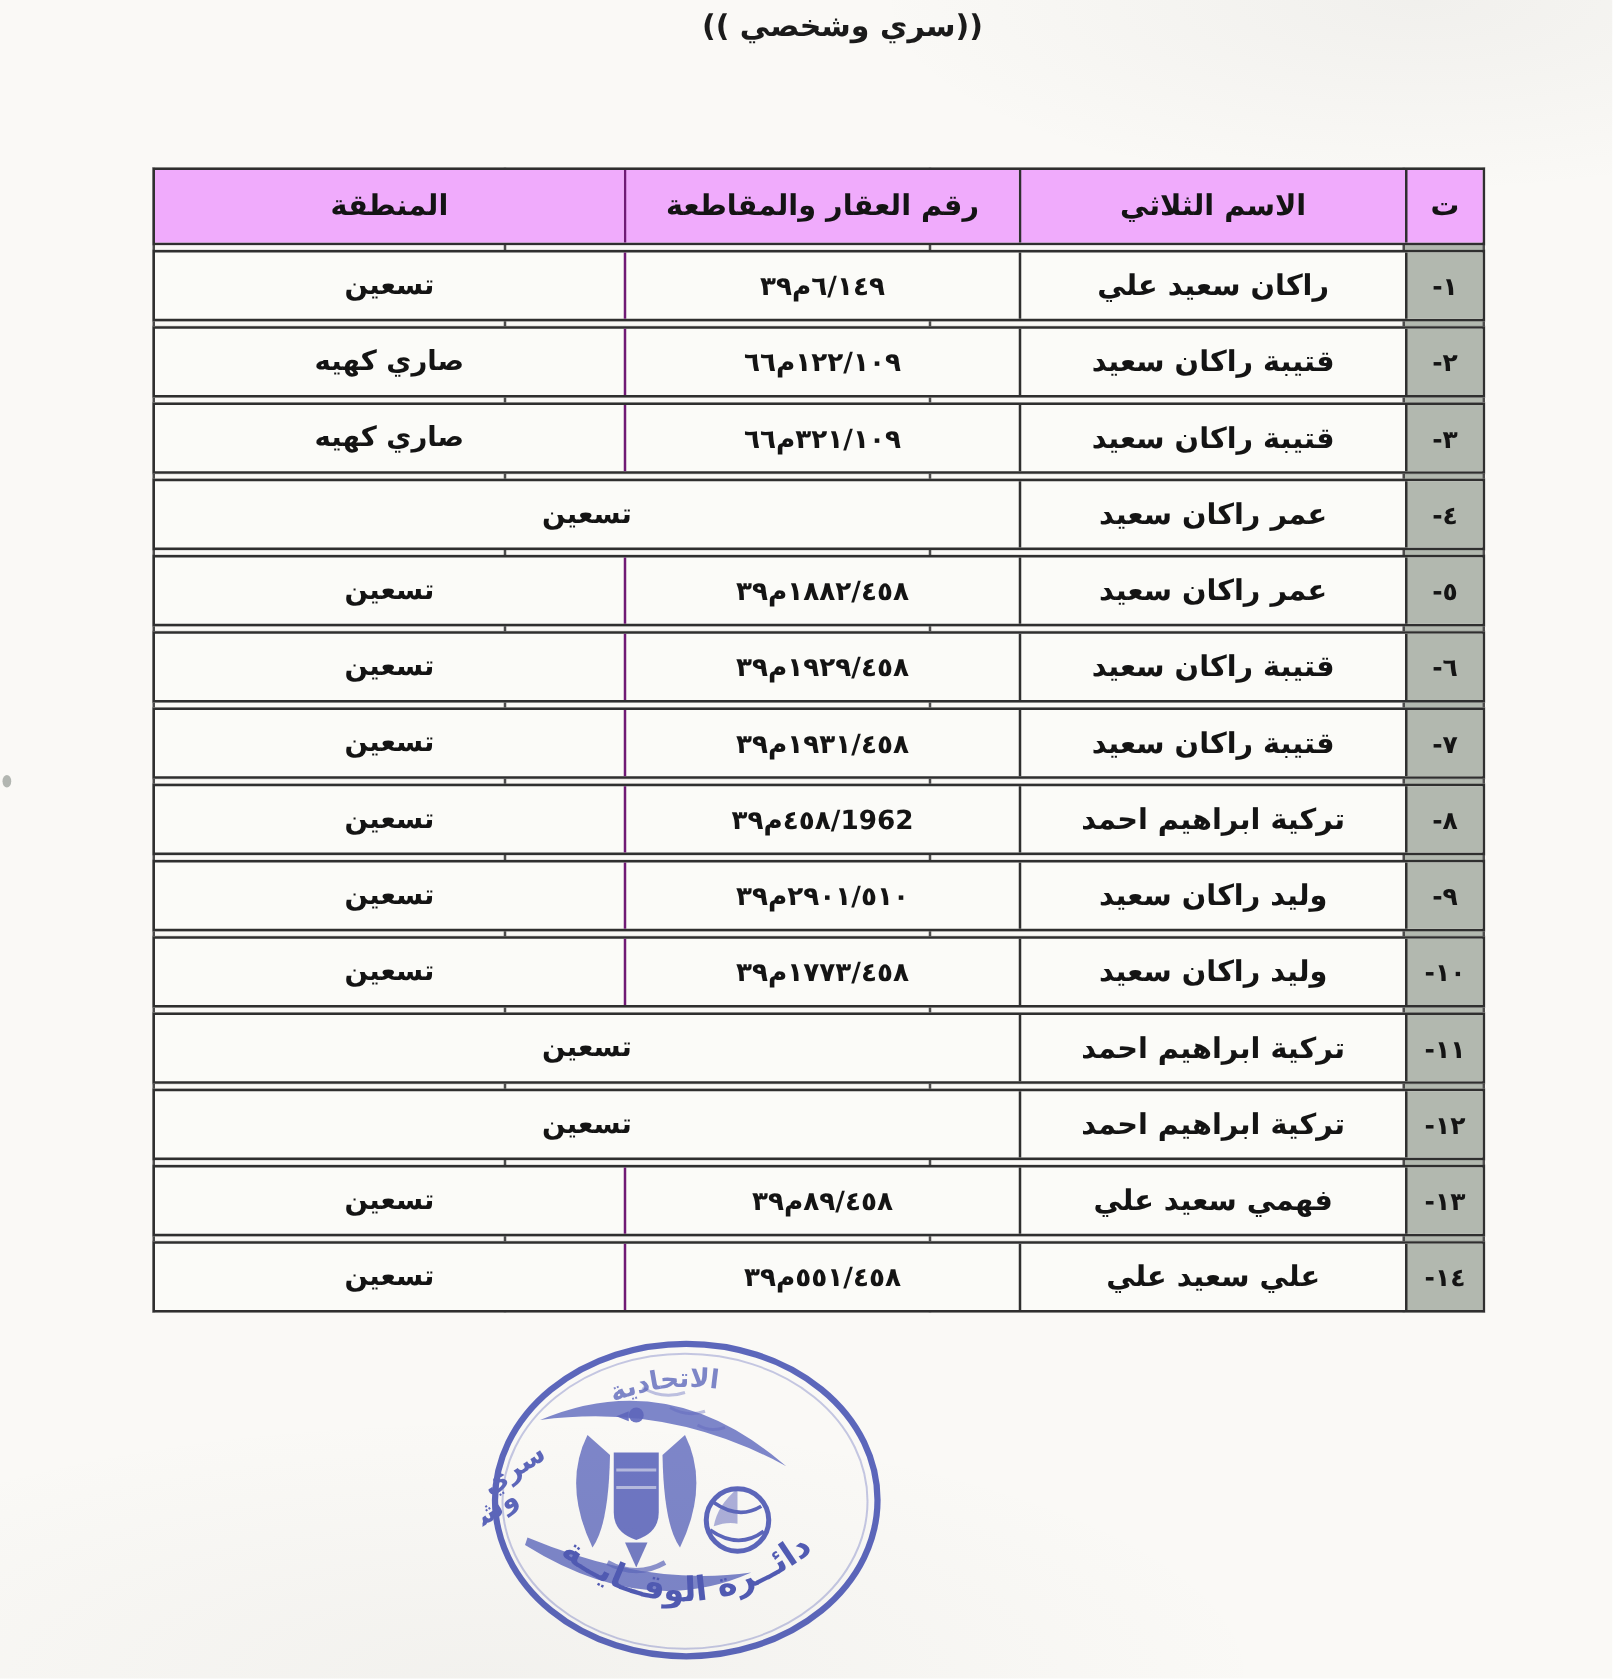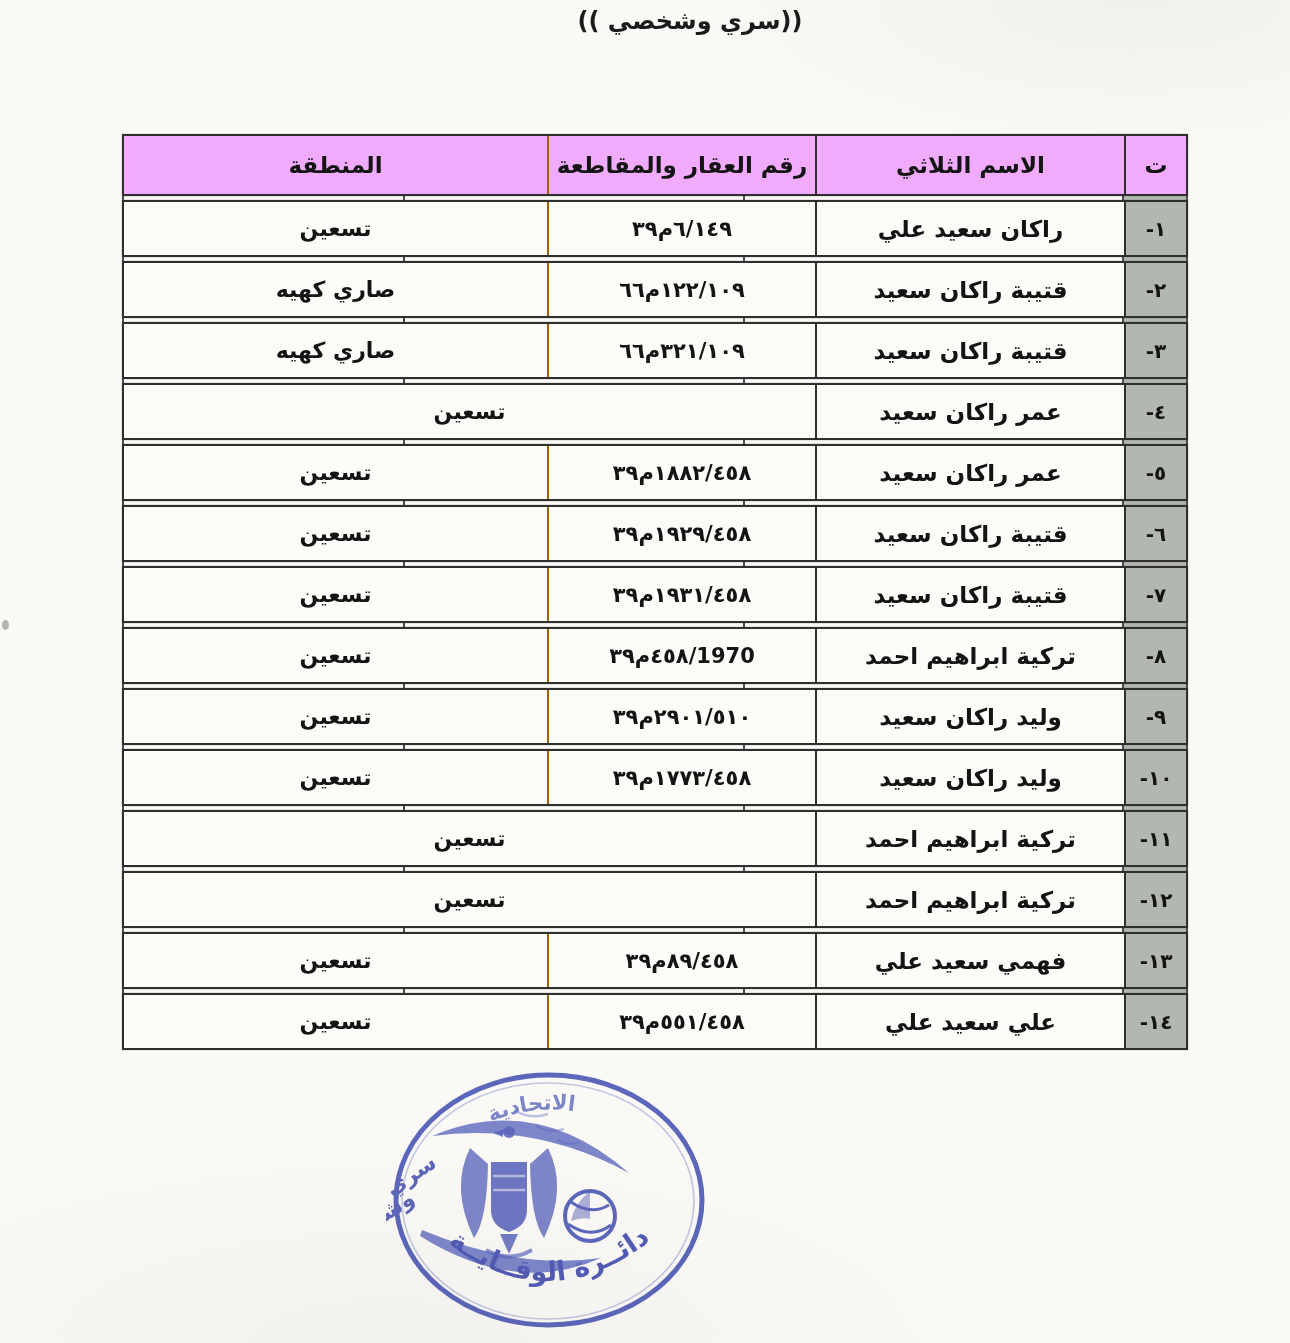--- a/index.html
+++ b/index.html
@@ -7,42 +7,42 @@
     position:relative; width:1290px; height:1343px; overflow:hidden;
     background:
       radial-gradient(620px 220px at 88% 0%, rgba(120,120,115,0.07), rgba(0,0,0,0) 70%),
       radial-gradient(900px 300px at 30% 100%, rgba(120,118,108,0.06), rgba(0,0,0,0) 70%),
       #faf9f6;
     font-family:"DejaVu Sans", sans-serif;
     direction:rtl;
     color:#141414;
   }
   .doc-title{
-    position:absolute; top:7px; left:552px; width:276px;
+    position:absolute; top:7px; left:536px; width:276px;
     text-align:center; font-size:24px; font-weight:bold; color:#1b1b1b;
     letter-spacing:.5px;
   }
   .table-wrap{ position:absolute; top:134px; left:122px; width:1066px; height:916px; }
   .serial-band{ position:absolute; top:0; right:2px; width:62px; height:100%;
     background:#b2b8af; z-index:0; }
   .vline{ position:absolute; top:0; height:100%; width:2px; background:#2e2e2e; opacity:.85; z-index:0; }
   .t-row{
     position:relative; z-index:1; display:flex; height:57px; margin-bottom:4px;
     border:2px solid #2f2f2f; box-sizing:border-box; background:#fbfbf8;
     box-shadow:0 0 0 .4px rgba(40,40,40,.25);
   }
   .t-row.header{ height:62px; }
   .t-row.header .cell{ background:#f0abfc; font-size:23px; }
   .cell{
     display:flex; align-items:center; justify-content:center;
     box-sizing:border-box; font-weight:bold; white-space:nowrap;
   }
   .c-serial{ width:62px; background:#b2b8af; border-left:2px solid #2f2f2f; font-size:20px; }
   .c-name{ width:309px; border-left:2px solid #2f2f2f; font-size:23px; }
-  .c-prop{ width:268px; border-left:2px solid #a16207; font-size:21px; letter-spacing:.5px; }
+  .c-prop{ width:316px; border-left:2px solid #701a75; font-size:21px; letter-spacing:.5px; }
   .c-region{ flex:1; font-size:22px; }
   .stamp{
     position:absolute; left:386px; top:1070px; width:326px; height:266px;
     mix-blend-mode:multiply; filter:blur(.35px); opacity:.95;
   }
   .speck{ position:absolute; left:2px; top:620px; width:7px; height:10px;
     background:#8d938d; border-radius:50%; opacity:.65; filter:blur(.6px); }
 </style>
 </head>
 <body>
@@ -104,21 +104,21 @@
         </div>
         <div class="t-row body">
           <div class="cell c-serial">٧-</div>
           <div class="cell c-name">قتيبة راكان سعيد</div>
           <div class="cell c-prop">١٩٣١/٤٥٨م٣٩</div>
           <div class="cell c-region">تسعين</div>
         </div>
         <div class="t-row body">
           <div class="cell c-serial">٨-</div>
           <div class="cell c-name">تركية ابراهيم احمد</div>
-          <div class="cell c-prop">1970/٤٥٨م٣٩</div>
+          <div class="cell c-prop">1962/٤٥٨م٣٩</div>
           <div class="cell c-region">تسعين</div>
         </div>
         <div class="t-row body">
           <div class="cell c-serial">٩-</div>
           <div class="cell c-name">وليد راكان سعيد</div>
           <div class="cell c-prop">٢٩٠١/٥١٠م٣٩</div>
           <div class="cell c-region">تسعين</div>
         </div>
         <div class="t-row body">
           <div class="cell c-serial">١٠-</div>

